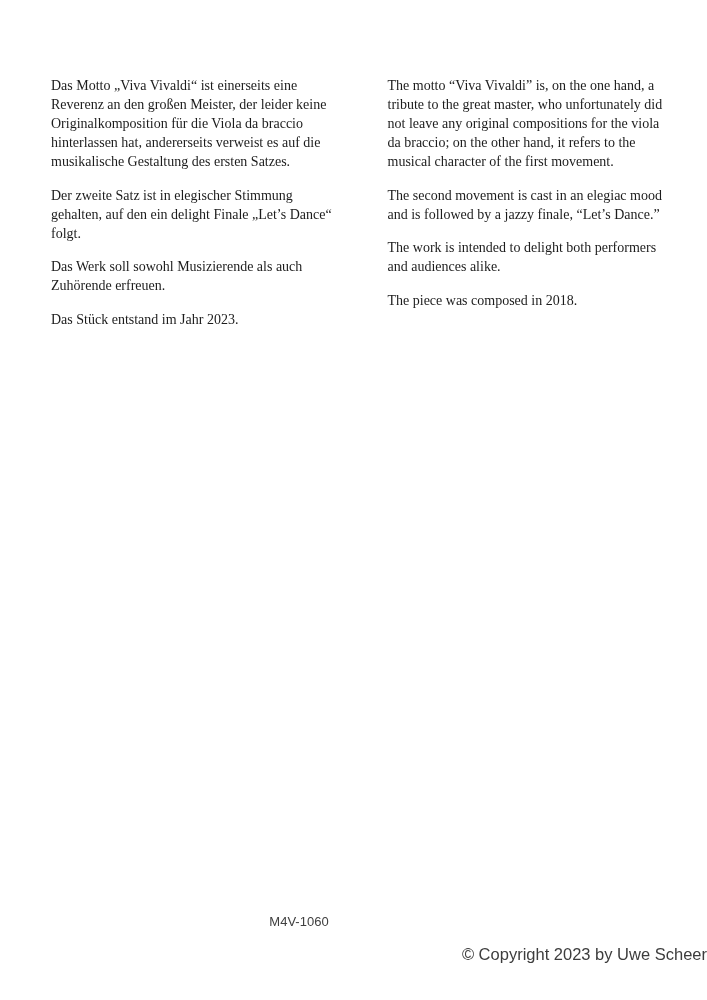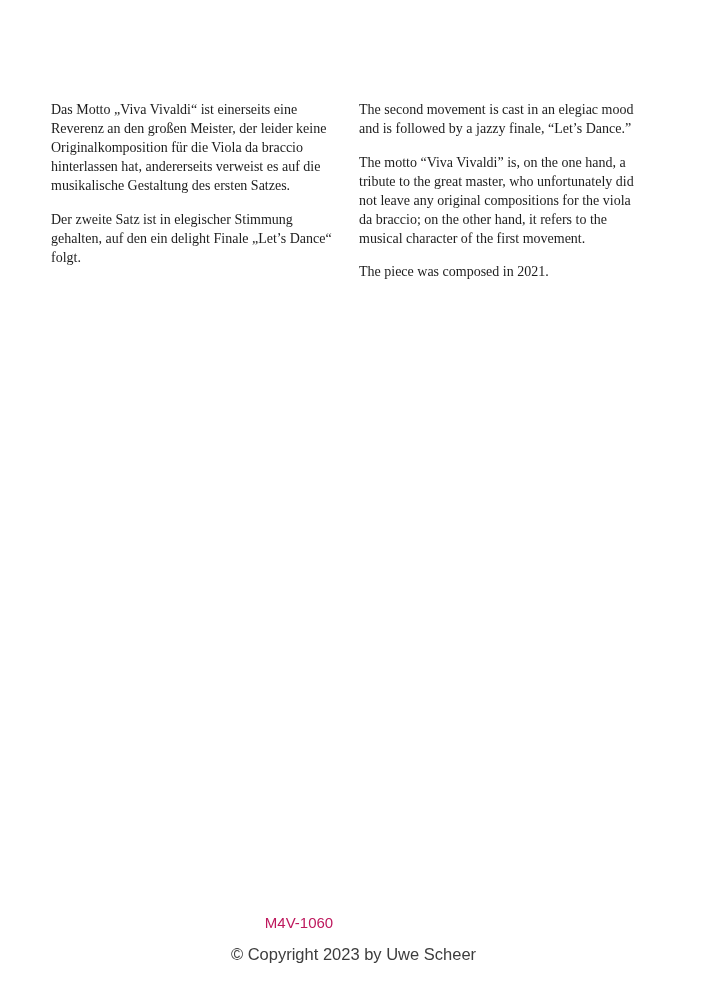--- a/index.html
+++ b/index.html
@@ -14,22 +14,21 @@
     background: #ffffff;
     overflow: hidden;
     font-family: "Liberation Serif", serif;
   }
   .columns {
     position: absolute;
     left: 51px;
     top: 76px;
     width: 624px;
     display: flex;
-    gap: 20px;
-    margin-top: 24px;
+    gap: 49px;
   }
   .column {
     width: 288px;
     font-size: 14px;
     line-height: 19px;
     color: #1c1c1c;
     text-align: left;
     hyphens: none;
   }
   .column p {
@@ -39,50 +38,53 @@
   .column p:last-child {
     margin-bottom: 0;
   }
   .footer-catalog {
     position: absolute;
     top: 914px;
     left: 0;
     width: 598px;
     text-align: center;
     font-family: "Liberation Sans", sans-serif;
-    font-size: 15px;
-    color: #be185d;
+    font-size: 13px;
+    color: #404040;
   }
   .footer-copyright {
     position: absolute;
     top: 945px;
     left: 0;
     width: 707px;
-    text-align: center;
+    text-align: right;
     font-family: "Liberation Sans", sans-serif;
     font-size: 16.5px;
     color: #3d3d3d;
   }
 </style>
 </head>
 <body>
 
 <div class="page">
 
   <div class="columns">
 
     <div class="column">
       <p>Das Motto „Viva Vivaldi“ ist einerseits eine Reverenz an den großen Meister, der leider keine Originalkomposition für die Viola da braccio hinterlassen hat, andererseits verweist es auf die musikalische Gestaltung des ersten Satzes.</p>
       <p>Der zweite Satz ist in elegischer Stimmung gehalten, auf den ein delight Finale „Let’s Dance“ folgt.</p>
+      <p>Das Werk soll sowohl Musizierende als auch Zuhörende erfreuen.</p>
+      <p>Das Stück entstand im Jahr 2023.</p>
     </div>
 
     <div class="column">
+      <p>The motto “Viva Vivaldi” is, on the one hand, a tribute to the great master, who unfortunately did not leave any original compositions for the viola da braccio; on the other hand, it refers to the musical character of the first movement.</p>
       <p>The second movement is cast in an elegiac mood and is followed by a jazzy finale, “Let’s Dance.”</p>
-      <p>The motto “Viva Vivaldi” is, on the one hand, a tribute to the great master, who unfortunately did not leave any original compositions for the viola da braccio; on the other hand, it refers to the musical character of the first movement.</p>
-      <p>The piece was composed in 2021.</p>
+      <p>The work is intended to delight both performers and audiences alike.</p>
+      <p>The piece was composed in 2018.</p>
     </div>
 
   </div>
 
   <div class="footer-catalog">M4V-1060</div>
 
   <div class="footer-copyright">© Copyright 2023 by Uwe Scheer</div>
 
 </div>
 

